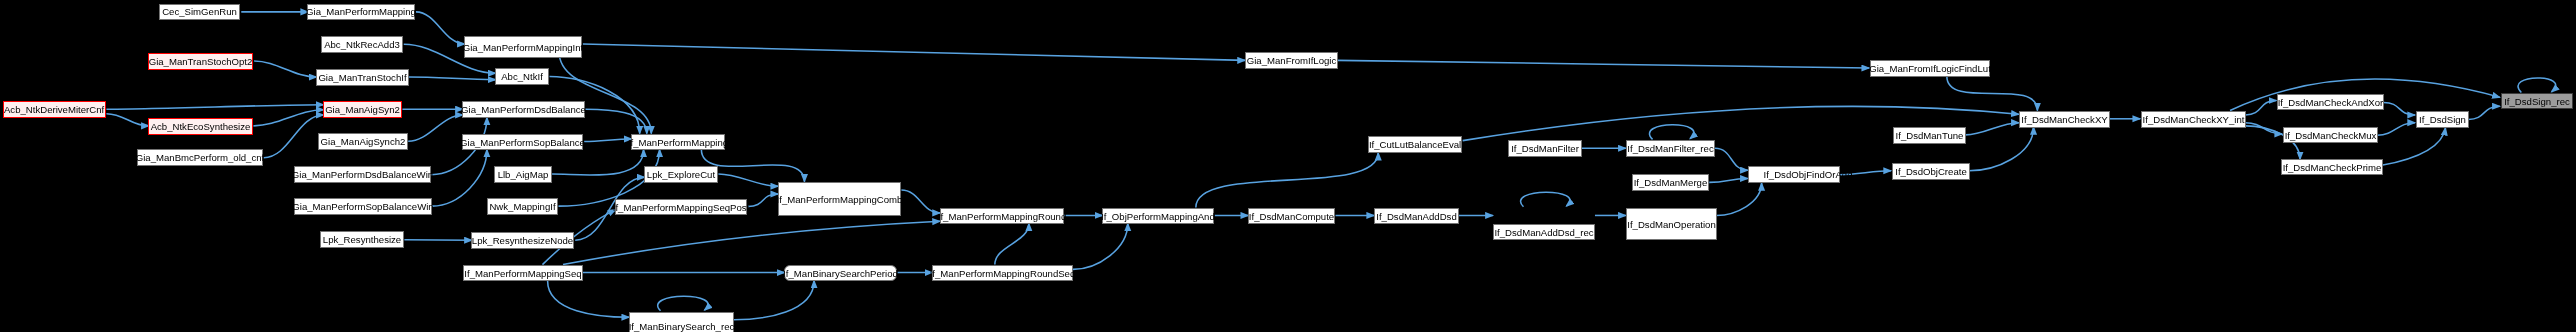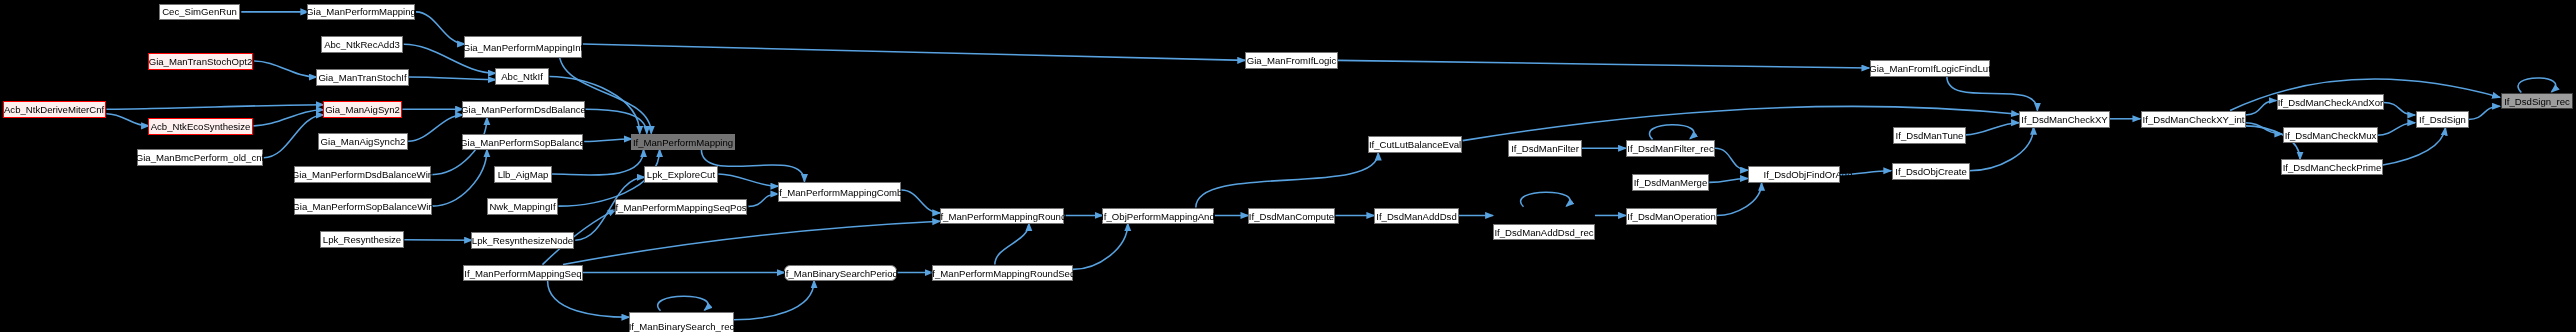--- a/index.html
+++ b/index.html
@@ -93,41 +93,41 @@
     <div class="node" style="left: 464px; top: 36px; width: 118px; height: 22px; border-color: rgb(116, 116, 116); background: rgb(255, 255, 255); color: rgb(0, 0, 0);">Gia_ManPerformMappingInt</div>
     <div class="node red" style="left: 148px; top: 53px; width: 105px; height: 16.7px; border-color: rgb(255, 0, 0); background: rgb(255, 240, 240); color: rgb(0, 0, 0);">Gia_ManTranStochOpt2</div>
     <div class="node" style="left: 316px; top: 69px; width: 93px; height: 16.7px; border-color: rgb(116, 116, 116); background: rgb(255, 255, 255); color: rgb(0, 0, 0);">Gia_ManTranStochIf</div>
     <div class="node" style="left: 495px; top: 68px; width: 54px; height: 16.7px; border-color: rgb(116, 116, 116); background: rgb(255, 255, 255); color: rgb(0, 0, 0);">Abc_NtkIf</div>
     <div class="node red" style="left: 2.6px; top: 101px; width: 103px; height: 16.7px; border-color: rgb(255, 0, 0); background: rgb(255, 240, 240); color: rgb(0, 0, 0);">Acb_NtkDeriveMiterCnf</div>
     <div class="node red" style="left: 323px; top: 101px; width: 79px; height: 16.7px; border-color: rgb(255, 0, 0); background: rgb(255, 240, 240); color: rgb(0, 0, 0);">Gia_ManAigSyn2</div>
     <div class="node" style="left: 462px; top: 101px; width: 123px; height: 16.7px; border-color: rgb(116, 116, 116); background: rgb(255, 255, 255); color: rgb(0, 0, 0);">Gia_ManPerformDsdBalance</div>
     <div class="node red" style="left: 148px; top: 118px; width: 105px; height: 16.7px; border-color: rgb(255, 0, 0); background: rgb(255, 240, 240); color: rgb(0, 0, 0);">Acb_NtkEcoSynthesize</div>
     <div class="node" style="left: 318px; top: 133px; width: 90px; height: 16.7px; border-color: rgb(116, 116, 116); background: rgb(255, 255, 255); color: rgb(0, 0, 0);">Gia_ManAigSynch2</div>
     <div class="node" style="left: 462px; top: 134px; width: 121px; height: 16px; border-color: rgb(116, 116, 116); background: rgb(255, 255, 255); color: rgb(0, 0, 0);">Gia_ManPerformSopBalance</div>
-    <div class="node" style="left: 631px; top: 134px; width: 104px; height: 16px; border-color: rgb(116, 116, 116); background: #737373; color: rgb(0, 0, 0);">If_ManPerformMapping</div>
+    <div class="node" style="left: 631px; top: 134px; width: 94px; height: 16px; border-color: rgb(116, 116, 116); background: #ffffff; color: rgb(0, 0, 0);">If_ManPerformMapping</div>
     <div class="node" style="left: 137px; top: 149px; width: 126px; height: 17.4px; border-color: rgb(116, 116, 116); background: rgb(255, 255, 255); color: rgb(0, 0, 0);">Gia_ManBmcPerform_old_cnf</div>
     <div class="node" style="left: 294px; top: 166px; width: 137px; height: 16.7px; border-color: rgb(116, 116, 116); background: rgb(255, 255, 255); color: rgb(0, 0, 0);">Gia_ManPerformDsdBalanceWin</div>
     <div class="node" style="left: 494px; top: 166px; width: 58px; height: 16.7px; border-color: rgb(116, 116, 116); background: rgb(255, 255, 255); color: rgb(0, 0, 0);">Llb_AigMap</div>
     <div class="node" style="left: 644px; top: 166px; width: 74px; height: 16.7px; border-color: rgb(116, 116, 116); background: rgb(255, 255, 255); color: rgb(0, 0, 0);">Lpk_ExploreCut</div>
     <div class="node" style="left: 294px; top: 198px; width: 138px; height: 16.7px; border-color: rgb(116, 116, 116); background: rgb(255, 255, 255); color: rgb(0, 0, 0);">Gia_ManPerformSopBalanceWin</div>
     <div class="node" style="left: 487px; top: 198px; width: 71px; height: 16.7px; border-color: rgb(116, 116, 116); background: rgb(255, 255, 255); color: rgb(0, 0, 0);">Nwk_MappingIf</div>
     <div class="node" style="left: 615px; top: 199px; width: 132px; height: 16px; border-color: rgb(116, 116, 116); background: rgb(255, 255, 255); color: rgb(0, 0, 0);">If_ManPerformMappingSeqPost</div>
-    <div class="node" style="left: 778px; top: 182px; width: 123px; height: 20px; border-color: rgb(116, 116, 116); background: rgb(255, 255, 255); color: rgb(0, 0, 0);">If_ManPerformMappingComb</div>
+    <div class="node" style="left: 778px; top: 182px; width: 123px; height: 34px; border-color: rgb(116, 116, 116); background: rgb(255, 255, 255); color: rgb(0, 0, 0);">If_ManPerformMappingComb</div>
     <div class="node" style="left: 320px; top: 231px; width: 84px; height: 17.4px; border-color: rgb(116, 116, 116); background: rgb(255, 255, 255); color: rgb(0, 0, 0);">Lpk_Resynthesize</div>
     <div class="node" style="left: 471px; top: 232px; width: 103px; height: 16.7px; border-color: rgb(116, 116, 116); background: rgb(255, 255, 255); color: rgb(0, 0, 0);">Lpk_ResynthesizeNode</div>
     <div class="node" style="left: 463px; top: 265px; width: 120px; height: 16px; border-color: rgb(116, 116, 116); background: rgb(255, 255, 255); color: rgb(0, 0, 0);">If_ManPerformMappingSeq</div>
     <div class="node" style="left: 784px; top: 265px; width: 113px; height: 16px; border-color: rgb(116, 116, 116); background: rgb(255, 255, 255); color: rgb(0, 0, 0); border-radius: 6px;">If_ManBinarySearchPeriod</div>
     <div class="node" style="left: 932px; top: 265px; width: 141px; height: 16px; border-color: rgb(116, 116, 116); background: rgb(255, 255, 255); color: rgb(0, 0, 0);">If_ManPerformMappingRoundSeq</div>
     <div class="node" style="left: 629px; top: 312px; width: 105px; height: 29px; border-color: rgb(116, 116, 116); background: rgb(255, 255, 255); color: rgb(0, 0, 0);">If_ManBinarySearch_rec</div>
     <div class="node" style="left: 940px; top: 208px; width: 124px; height: 16px; border-color: rgb(116, 116, 116); background: rgb(255, 255, 255); color: rgb(0, 0, 0);">If_ManPerformMappingRound</div>
     <div class="node" style="left: 1102px; top: 208px; width: 112px; height: 16px; border-color: rgb(116, 116, 116); background: rgb(255, 255, 255); color: rgb(0, 0, 0);">If_ObjPerformMappingAnd</div>
     <div class="node" style="left: 1248px; top: 208px; width: 87px; height: 16px; border-color: rgb(116, 116, 116); background: rgb(255, 255, 255); color: rgb(0, 0, 0);">If_DsdManCompute</div>
     <div class="node" style="left: 1374px; top: 208px; width: 85px; height: 16px; border-color: rgb(116, 116, 116); background: rgb(255, 255, 255); color: rgb(0, 0, 0);">If_DsdManAddDsd</div>
     <div class="node" style="left: 1493px; top: 224px; width: 102px; height: 16px; border-color: rgb(116, 116, 116); background: rgb(255, 255, 255); color: rgb(0, 0, 0);">If_DsdManAddDsd_rec</div>
-    <div class="node" style="left: 1626px; top: 208px; width: 91px; height: 17px; border-color: rgb(116, 116, 116); background: rgb(255, 255, 255); color: rgb(0, 0, 0);">If_DsdManOperation</div>
+    <div class="node" style="left: 1626px; top: 208px; width: 91px; height: 32px; border-color: rgb(116, 116, 116); background: rgb(255, 255, 255); color: rgb(0, 0, 0);">If_DsdManOperation</div>
     <div class="node" style="left: 1368px; top: 136px; width: 94px; height: 16.7px; border-color: rgb(116, 116, 116); background: rgb(255, 255, 255); color: rgb(0, 0, 0);">If_CutLutBalanceEval</div>
     <div class="node" style="left: 1508px; top: 140px; width: 74px; height: 16.7px; border-color: rgb(116, 116, 116); background: rgb(255, 255, 255); color: rgb(0, 0, 0);">If_DsdManFilter</div>
     <div class="node" style="left: 1626px; top: 140px; width: 89px; height: 16.7px; border-color: rgb(116, 116, 116); background: rgb(255, 255, 255); color: rgb(0, 0, 0);">If_DsdManFilter_rec</div>
     <div class="node" style="left: 1632px; top: 174px; width: 77px; height: 16.7px; border-color: rgb(116, 116, 116); background: rgb(255, 255, 255); color: rgb(0, 0, 0);">If_DsdManMerge</div>
     <div class="node" style="left: 1748px; top: 166px; width: 92px; height: 16.7px; border-color: rgb(116, 116, 116); background: rgb(255, 255, 255); color: rgb(0, 0, 0); padding-left: 28px;">If_DsdObjFindOrAdd</div>
     <div class="node" style="left: 1892px; top: 163px; width: 78px; height: 16.7px; border-color: rgb(116, 116, 116); background: rgb(255, 255, 255); color: rgb(0, 0, 0);">If_DsdObjCreate</div>
     <div class="node" style="left: 1893px; top: 127px; width: 73px; height: 16.7px; border-color: rgb(116, 116, 116); background: rgb(255, 255, 255); color: rgb(0, 0, 0);">If_DsdManTune</div>
     <div class="node" style="left: 1245px; top: 52px; width: 93px; height: 16.7px; border-color: rgb(116, 116, 116); background: rgb(255, 255, 255); color: rgb(0, 0, 0);">Gia_ManFromIfLogic</div>
     <div class="node" style="left: 1870px; top: 60px; width: 120px; height: 16.7px; border-color: rgb(116, 116, 116); background: rgb(255, 255, 255); color: rgb(0, 0, 0);">Gia_ManFromIfLogicFindLut</div>
     <div class="node" style="left: 2019px; top: 111px; width: 91px; height: 16.7px; border-color: rgb(116, 116, 116); background: rgb(255, 255, 255); color: rgb(0, 0, 0);">If_DsdManCheckXY</div>

